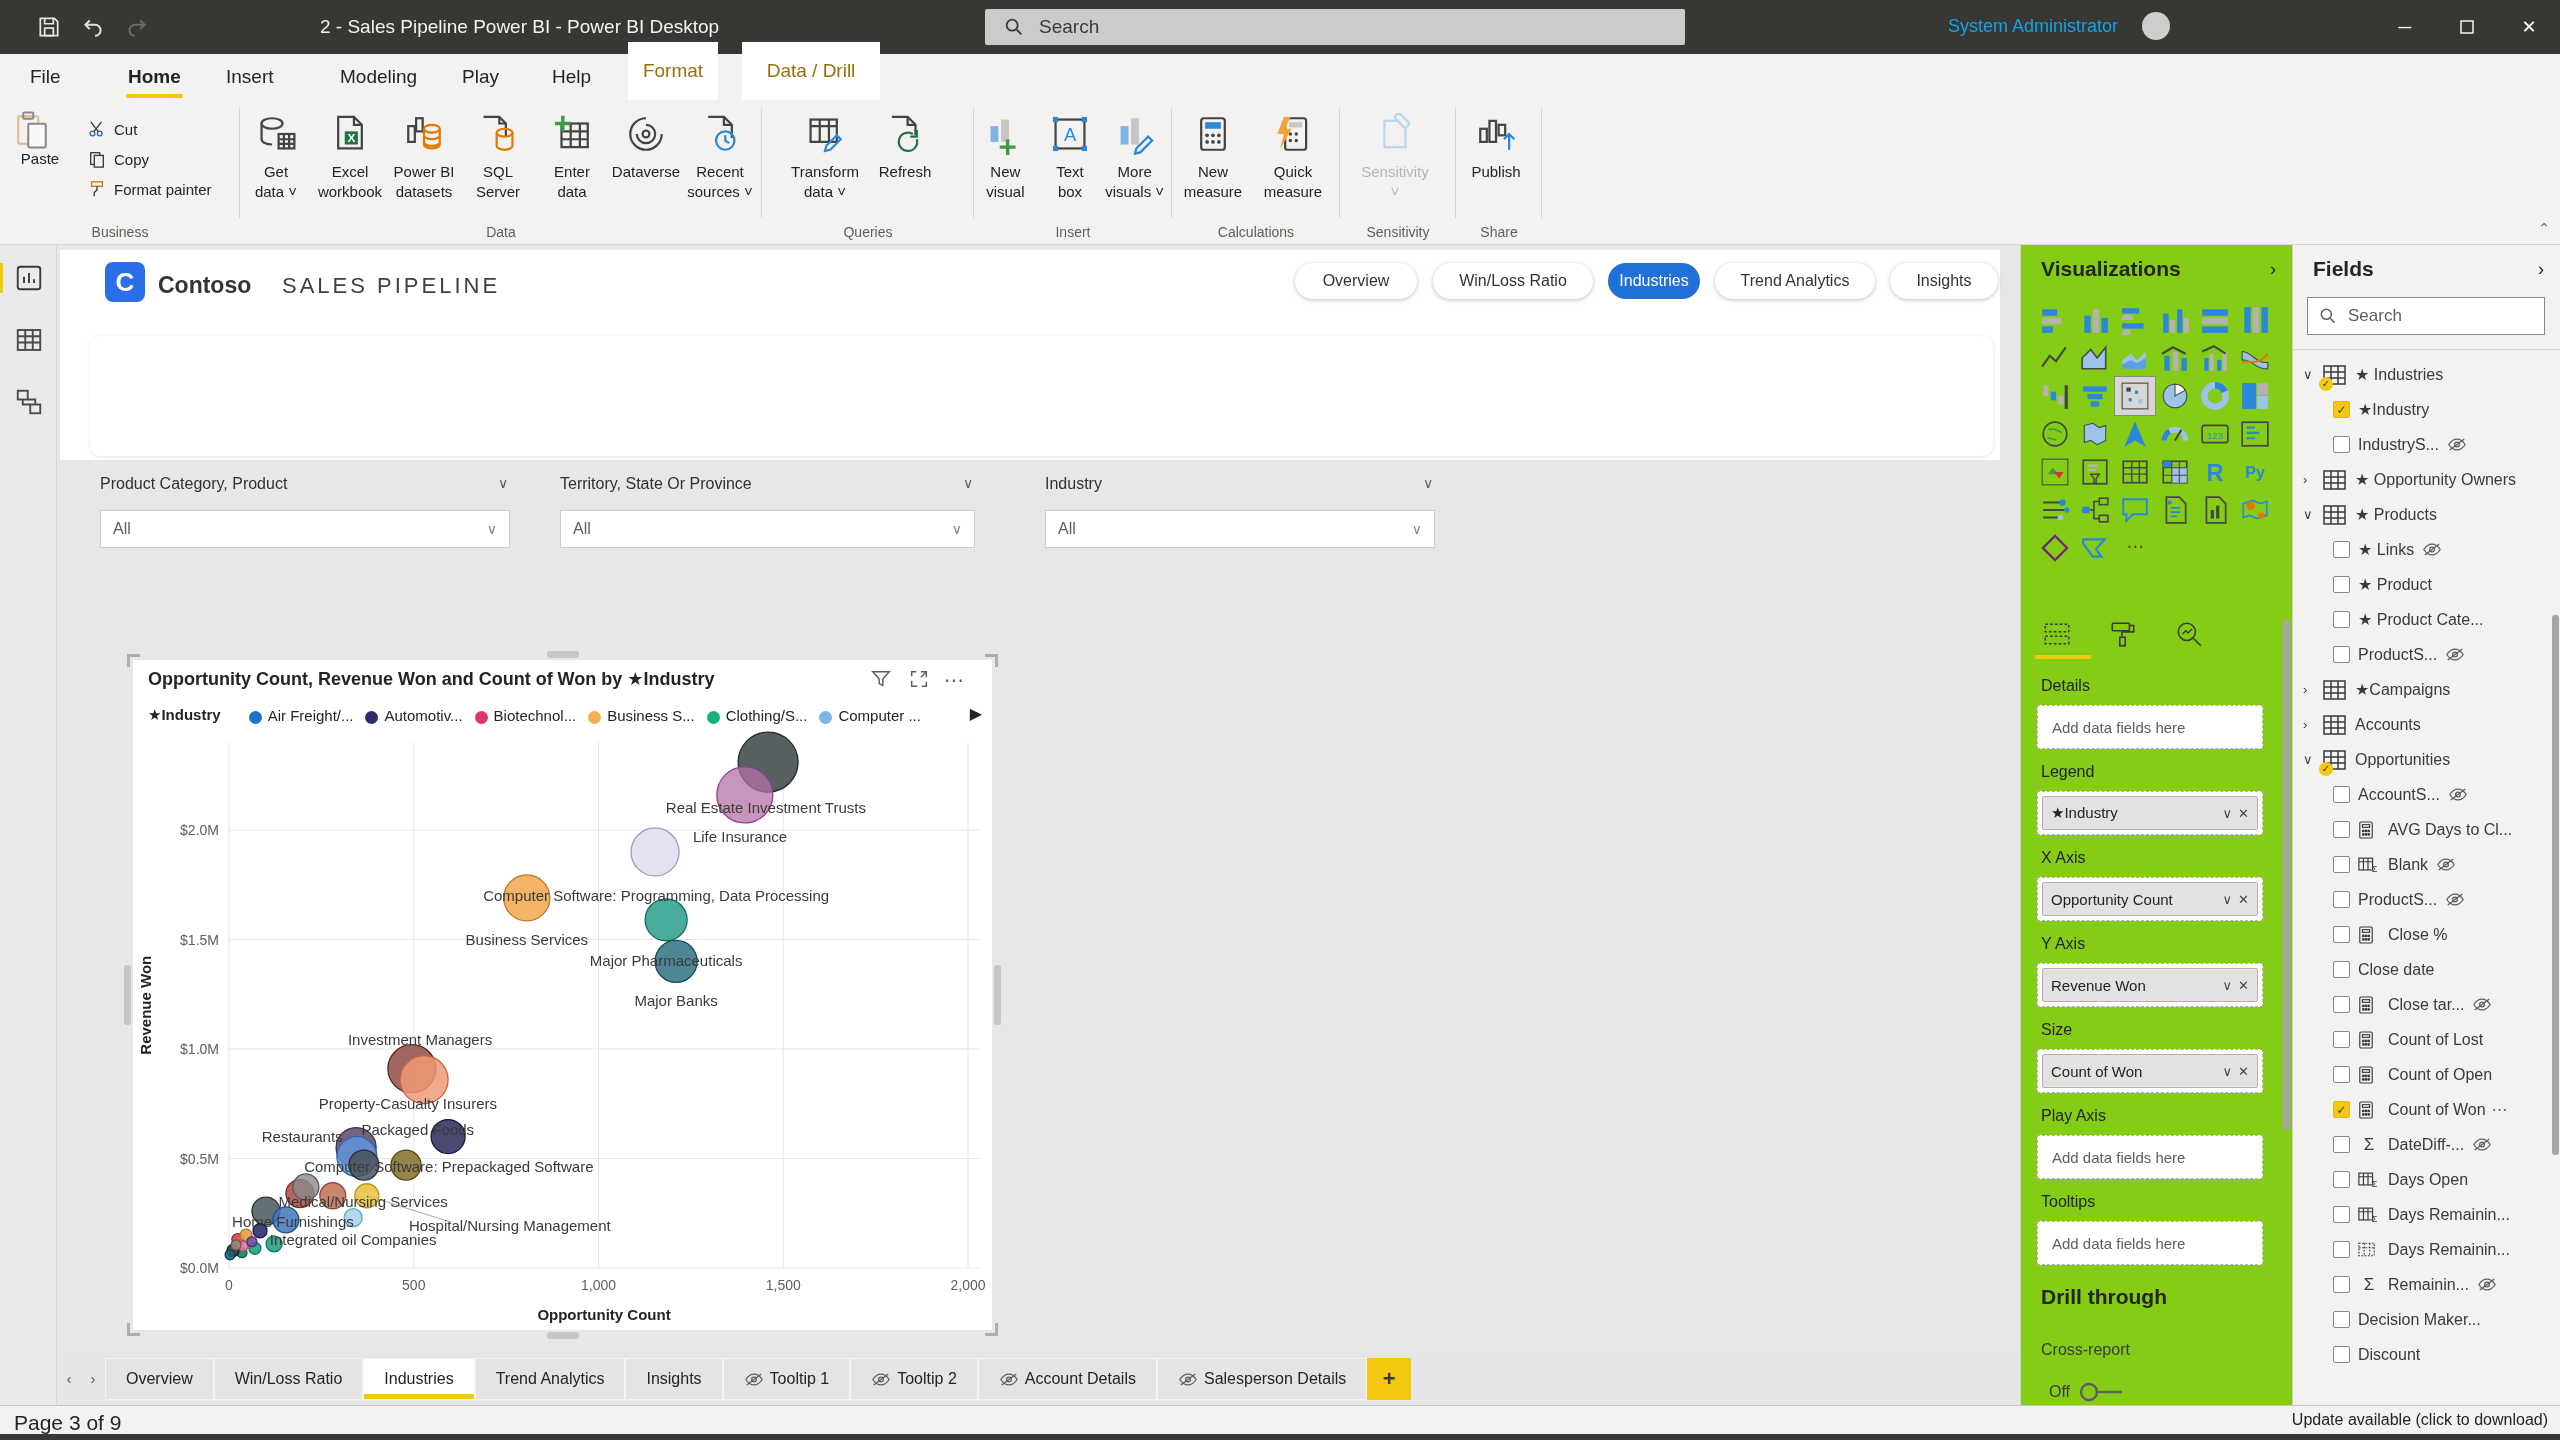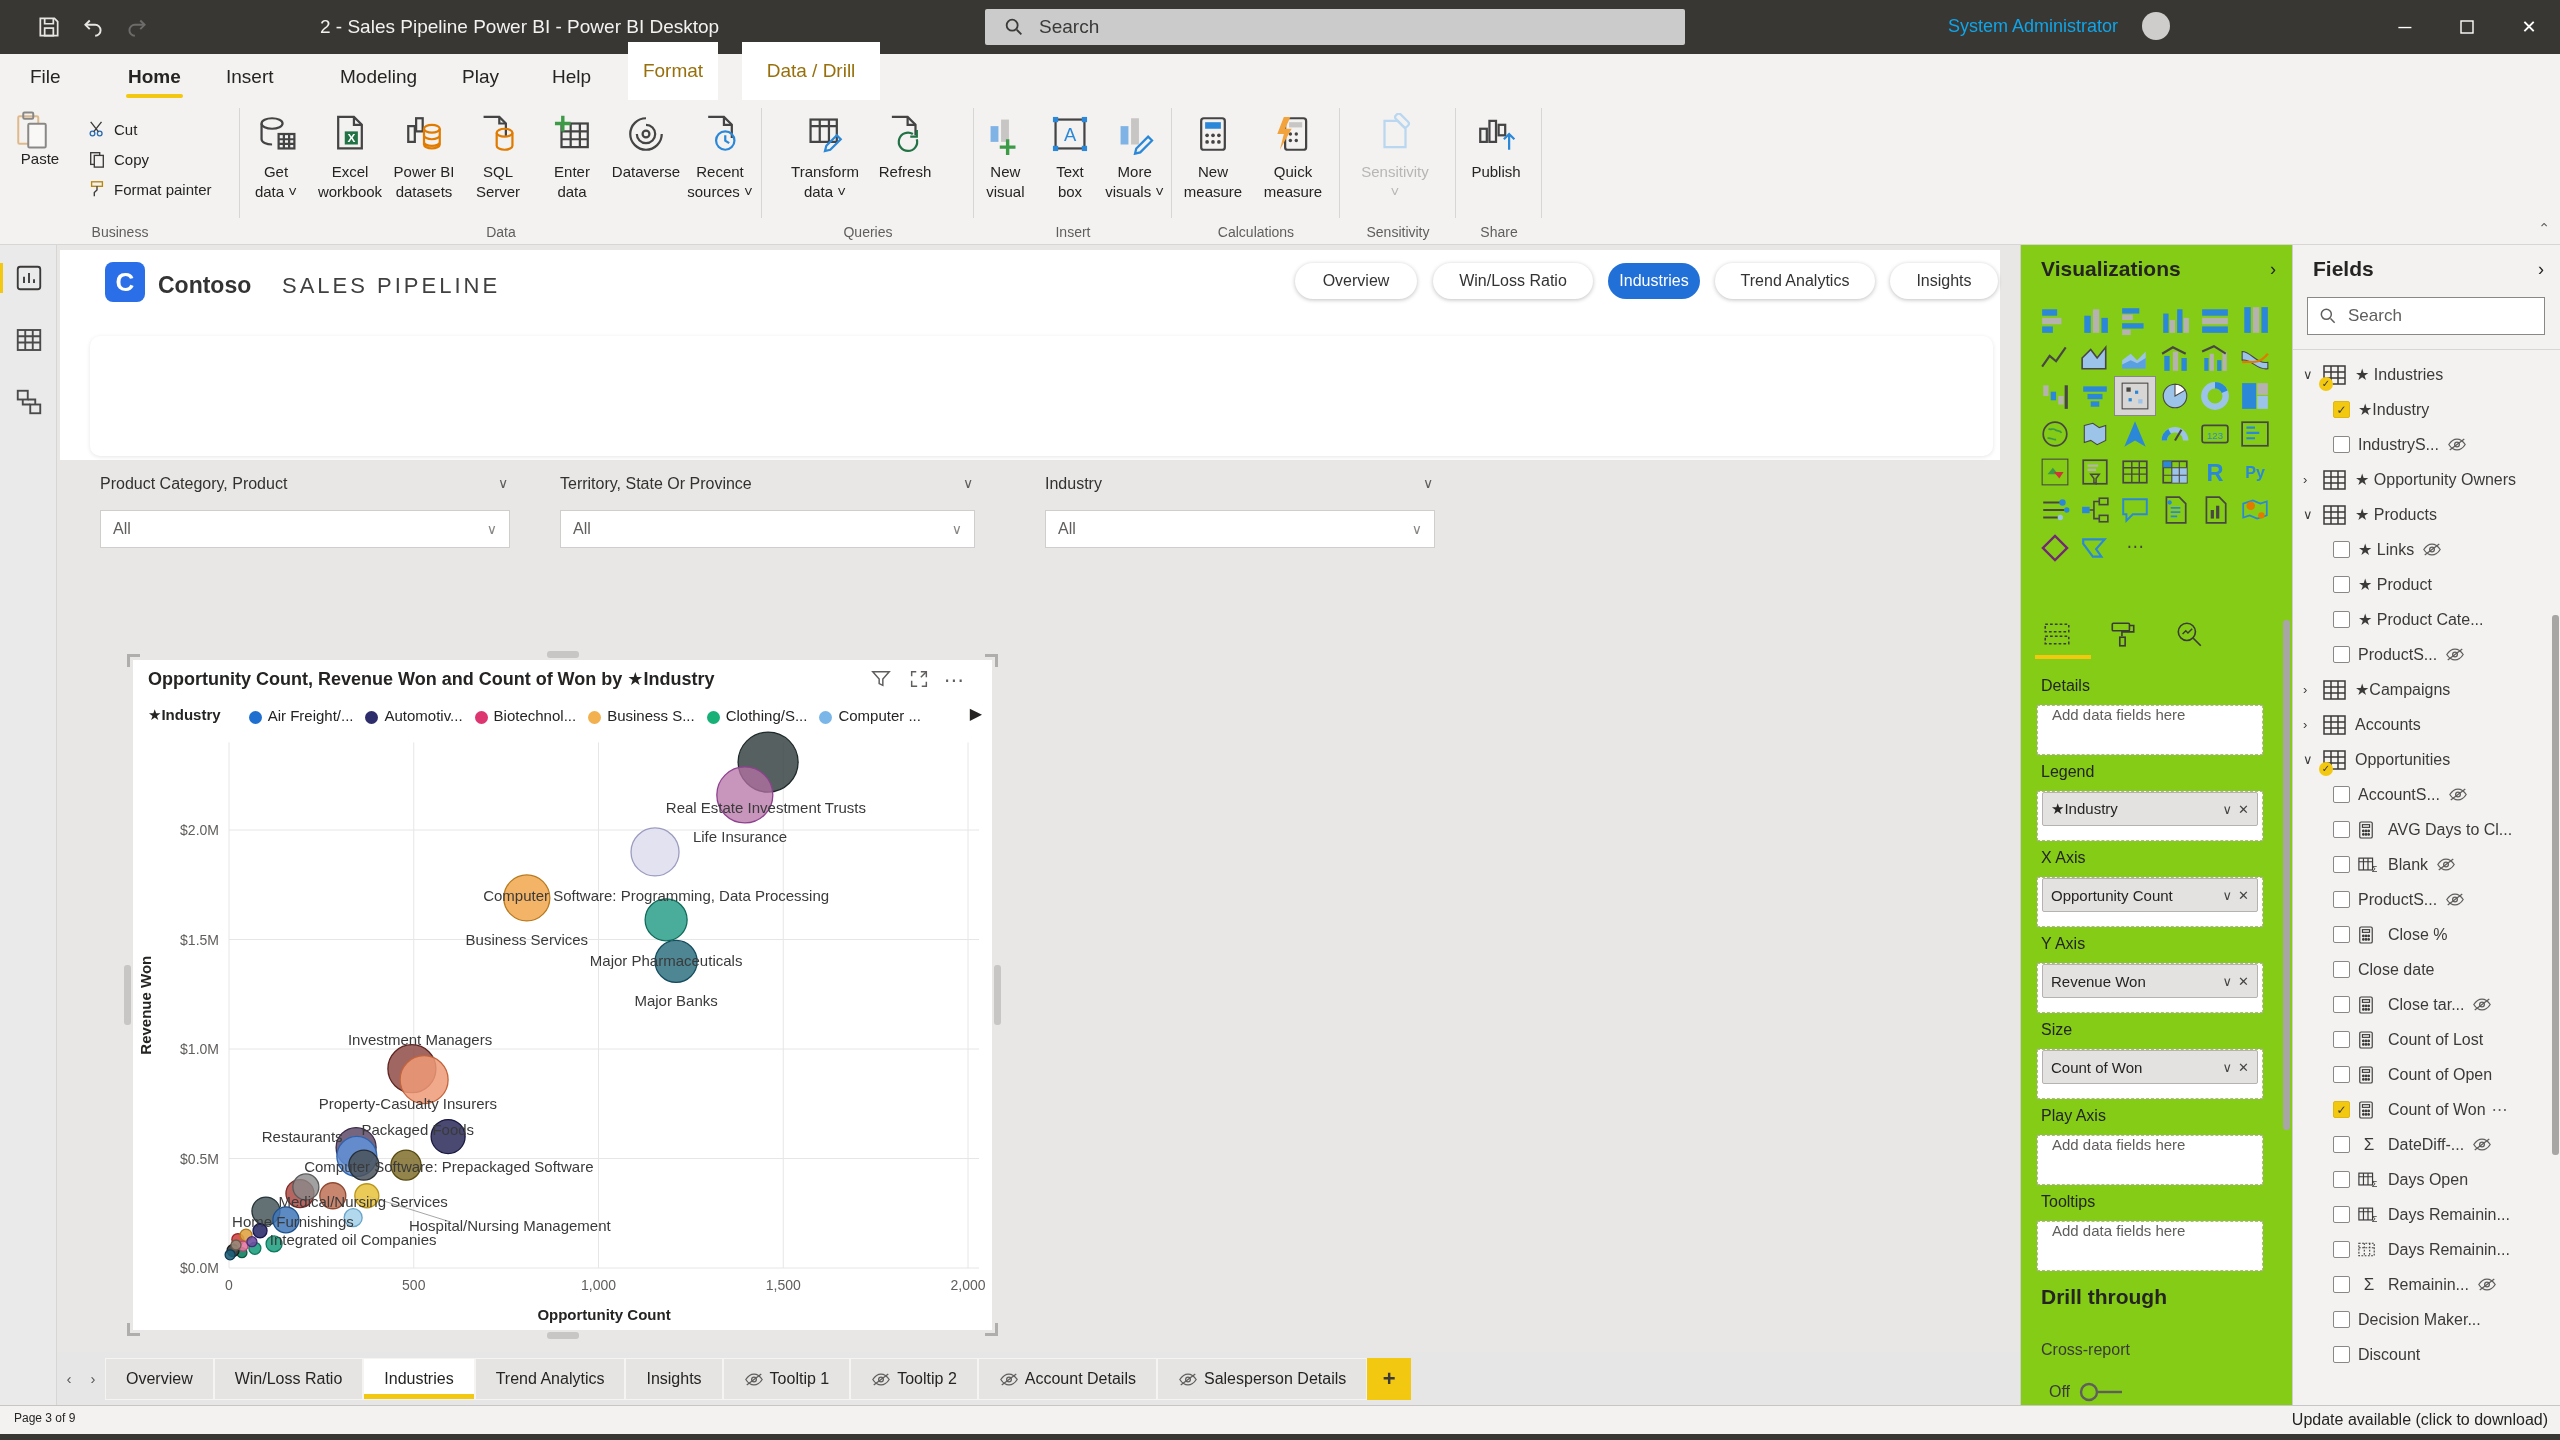--- a/index.html
+++ b/index.html
@@ -71,21 +71,21 @@
   #fields-pane { position:absolute; left:2292px; top:245px; width:268px; bottom:35px; background:#f3f2f1; border-left:1px solid #d0cecc; }
   .pane-title { position:absolute; left:20px; top:12px; font-size:21px; font-weight:bold; color:#252423; }
   .pane-chevron { position:absolute; right:16px; top:14px; font-size:18px; color:#252423; }
   #viz-grid { position:absolute; left:14px; top:56px; width:244px; display:flex; flex-wrap:wrap; }
   .viz-icon { width:40px; height:38px; display:flex; align-items:center; justify-content:center; }
   .viz-icon.selected { background:#d8d6d4; outline:1px solid #8a8886; }
   #viz-tabs { position:absolute; left:14px; top:372px; display:flex; gap:22px; }
   .viz-tab { width:44px; height:34px; display:flex; align-items:center; justify-content:center; color:#3b3a39; }
   #viz-tab-underline { position:absolute; left:14px; top:410px; width:56px; height:4px; background:#f2c811; }
   .well-label { position:absolute; left:20px; font-size:16px; color:#252423; }
-  .well-box { position:absolute; left:16px; width:226px; height:50px; border:1px dashed #b3b0ad; background:#fff; display:flex; padding:0 4px; }
+  .well-box { position:absolute; left:16px; width:226px; height:44px; border:1px dashed #b3b0ad; background:#fff; display:flex; align-items:center; padding:0 4px; }
   .well-empty { font-size:15px; color:#605e5c; padding-left:10px; }
   .well-pill { flex:1; height:34px; background:#e4e2e0; border:1px solid #b5b2af; border-radius:2px; display:flex; align-items:center; font-size:15px; color:#252423; padding:0 8px; gap:6px; }
   .well-pill .grow { flex:1; }
   .pill-glyph { color:#444; font-size:13px; }
   #drill-header { position:absolute; left:20px; top:1040px; font-size:21px; font-weight:bold; }
   #cross-label { position:absolute; left:20px; top:1096px; font-size:16px; color:#3b3a39; }
   #off-toggle { position:absolute; left:28px; top:1136px; display:flex; align-items:center; gap:8px; font-size:16px; color:#3b3a39; }
   .scroll-thumb { position:absolute; width:7px; background:#a8a6a4; border-radius:3px; }
 
   
@@ -107,21 +107,21 @@
   #tabbar { position:absolute; left:57px; right:540px; top:1352px; height:53px; display:flex; align-items:center; }
   .tab-arrow { width:24px; text-align:center; color:#555; font-size:15px; }
   .page-tab { height:42px; background:#e6e4e2; border:1px solid #f5f4f3; display:flex; align-items:center; justify-content:center; gap:8px; font-size:16px; color:#252423; padding:0 20px; position:relative; }
   .page-tab.active { background:#fff; }
   .page-tab.active::after { content:""; position:absolute; left:0; right:0; bottom:0; height:5px; background:#f2c811; }
   .tab-eye { width:18px; height:14px; color:#605e5c; }
   #tab-add { width:44px; height:42px; background:#f2c811; display:flex; align-items:center; justify-content:center; font-size:22px; color:#3b3a39; font-weight:bold; }
 
   
   #statusbar { position:absolute; left:0; bottom:6px; width:2560px; height:29px; background:#f3f2f1; border-top:1px solid #c8c6c4; }
-  #status-left { position:absolute; left:14px; top:5px; font-size:12px; color:#252423;text-align:center; }
+  #status-left { position:absolute; left:14px; top:5px; font-size:21px; color:#252423;text-align:center; }
   #status-right { position:absolute; right:12px; top:5px; font-size:16px; color:#252423; }
   #bottom-strip { position:absolute; left:0; bottom:0; width:2560px; height:6px; background:#383734; }
 
   svg { display:block; }
   text { font-family:"Liberation Sans","DejaVu Sans",sans-serif; }
 </style>
 </head>
 <body>
 
 <div id="titlebar">

